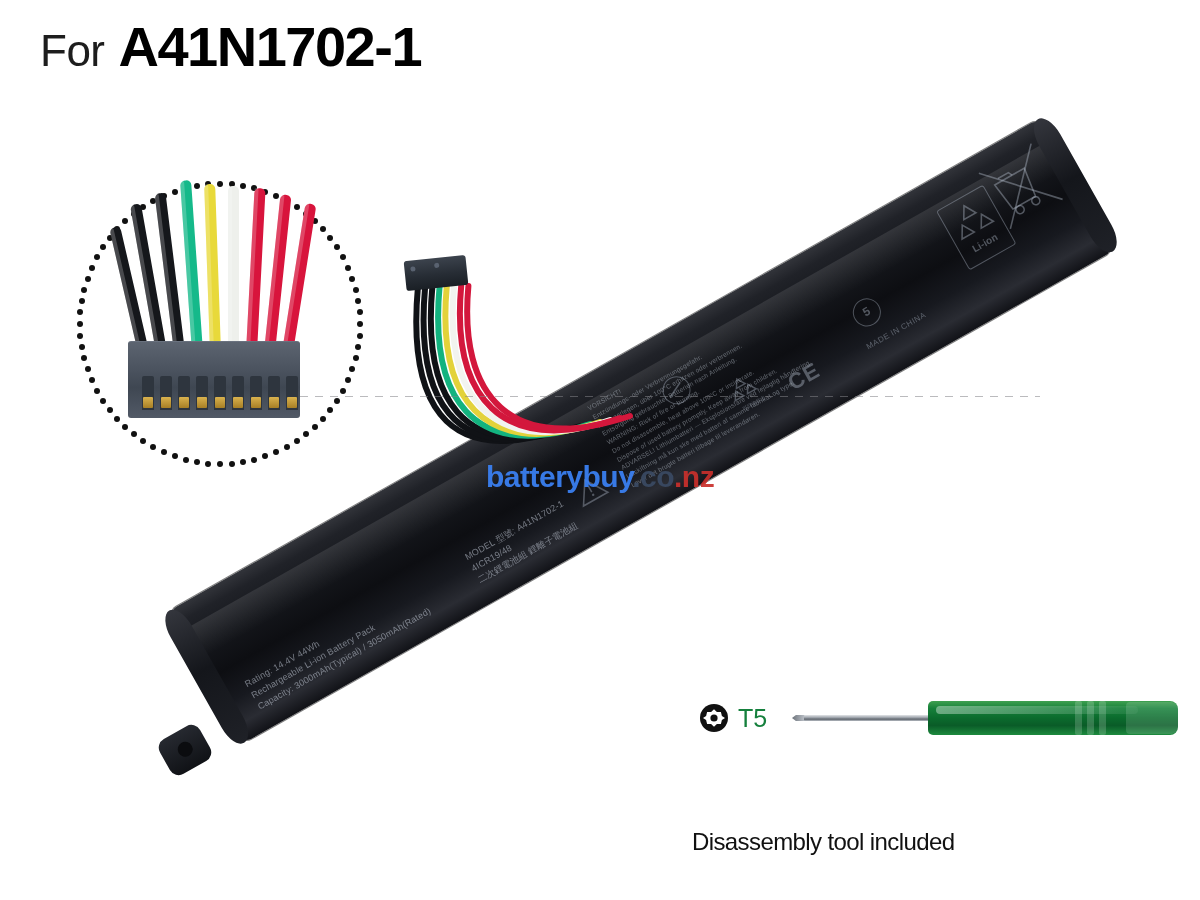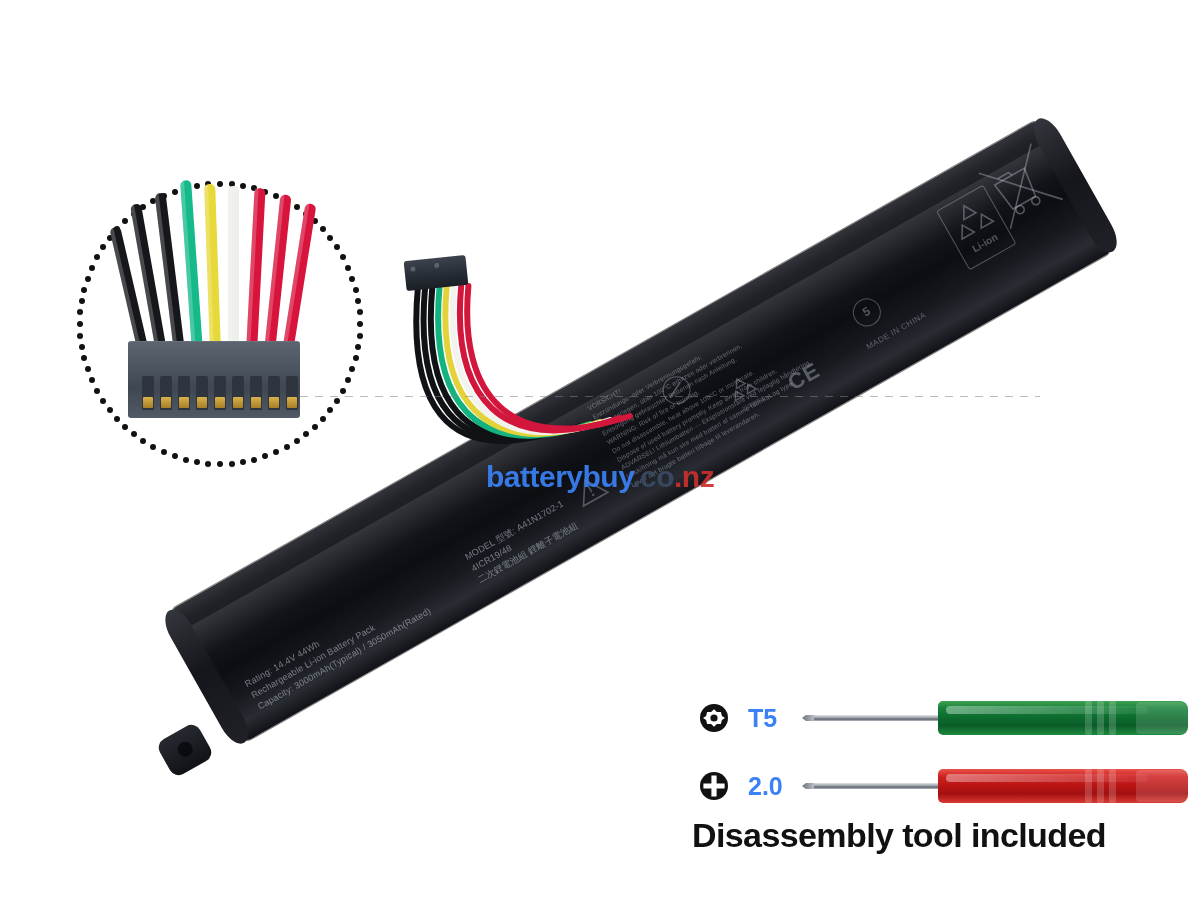--- a/index.html
+++ b/index.html
@@ -309,23 +309,23 @@
   }
   .bit-icon {
     width: 28px; height: 28px;
     border-radius: 50%;
     background: #111111;
     position: relative;
     flex: 0 0 auto;
   }
   .bit-label {
     font-size: 25px;
-    font-weight: 700;
-    color: #3b82f6;
-    margin-left: 20px;
+    font-weight: 400;
+    color: #15803d;
+    margin-left: 10px;
     width: 56px;
     flex: 0 0 auto;
   }
   .driver {
     position: relative;
     height: 34px;
     flex: 1 1 auto;
     margin-left: 6px;
   }
   .shaft {
@@ -385,34 +385,38 @@
     right: 0;
     top: 1px;
     bottom: 1px;
     width: 52px;
     border-radius: 4px 7px 7px 4px;
     background: rgba(255,255,255,0.14);
   }
   .tool-caption {
     position: absolute;
     left: -8px;
-    top: 128px;
-    font-size: 34px;
-    font-weight: 700;
+    top: 140px;
+    font-size: 24px;
+    font-weight: 400;
     color: #111111;
     letter-spacing: -0.6px;
     white-space: nowrap;
   }
 </style>
 </head>
 <body>
 
 <div id="stage">
 
   <div class="header">
+    <div class="title-line">
+      <span class="title-for">For</span>
+      <span class="title-model">A41N1702-1</span>
+    </div>
   </div>
 
   <div class="inset">
     <div class="inset-ring" id="insetRing">
         <div class="inset-dot" style="left: 139px; top: -1px;"></div>
         <div class="inset-dot" style="left: 150.561px; top: -0.521829px;"></div>
         <div class="inset-dot" style="left: 162.043px; top: 0.909418px;"></div>
         <div class="inset-dot" style="left: 173.368px; top: 3.28396px;"></div>
         <div class="inset-dot" style="left: 184.458px; top: 6.58559px;"></div>
         <div class="inset-dot" style="left: 195.237px; top: 10.7917px;"></div>
@@ -664,36 +668,17 @@
         <span class="handle green">
           <span class="gloss"></span>
           <span class="collar" style="right:72px;"></span>
           <span class="collar" style="right:84px;"></span>
           <span class="collar" style="right:96px;"></span>
           <span class="cap"></span>
         </span>
       </span>
     </div>
 
-    <div class="tool-row" style="top:68px;">
-      <span class="bit-icon">
-        <svg width="28" height="28" viewBox="0 0 28 28" style="display:block">
-          <path d="M11.4 3.4 h5.2 v8 h8 v5.2 h-8 v8 h-5.2 v-8 h-8 v-5.2 h8 Z" fill="#ffffff"></path>
-        </svg>
-      </span>
-      <span class="bit-label">2.0</span>
-      <span class="driver">
-        <span class="shaft-tip"></span>
-        <span class="shaft"></span>
-        <span class="handle red">
-          <span class="gloss"></span>
-          <span class="collar" style="right:72px;"></span>
-          <span class="collar" style="right:84px;"></span>
-          <span class="collar" style="right:96px;"></span>
-          <span class="cap"></span>
-        </span>
-      </span>
-    </div>
 
     <div class="tool-caption">Disassembly tool included</div>
   </div>
 
 </div>
 
 </body></html>

